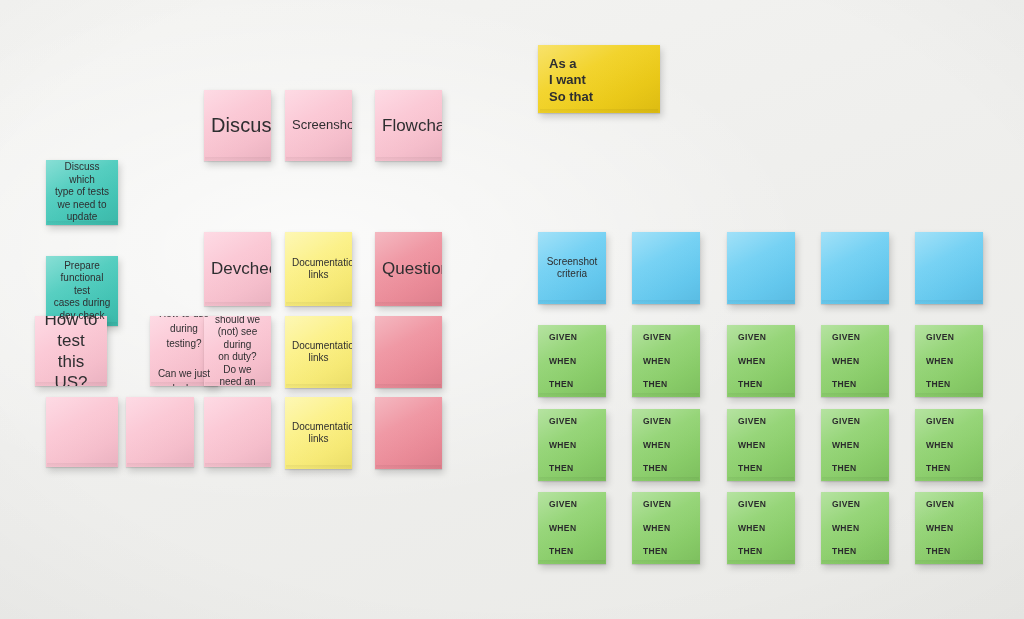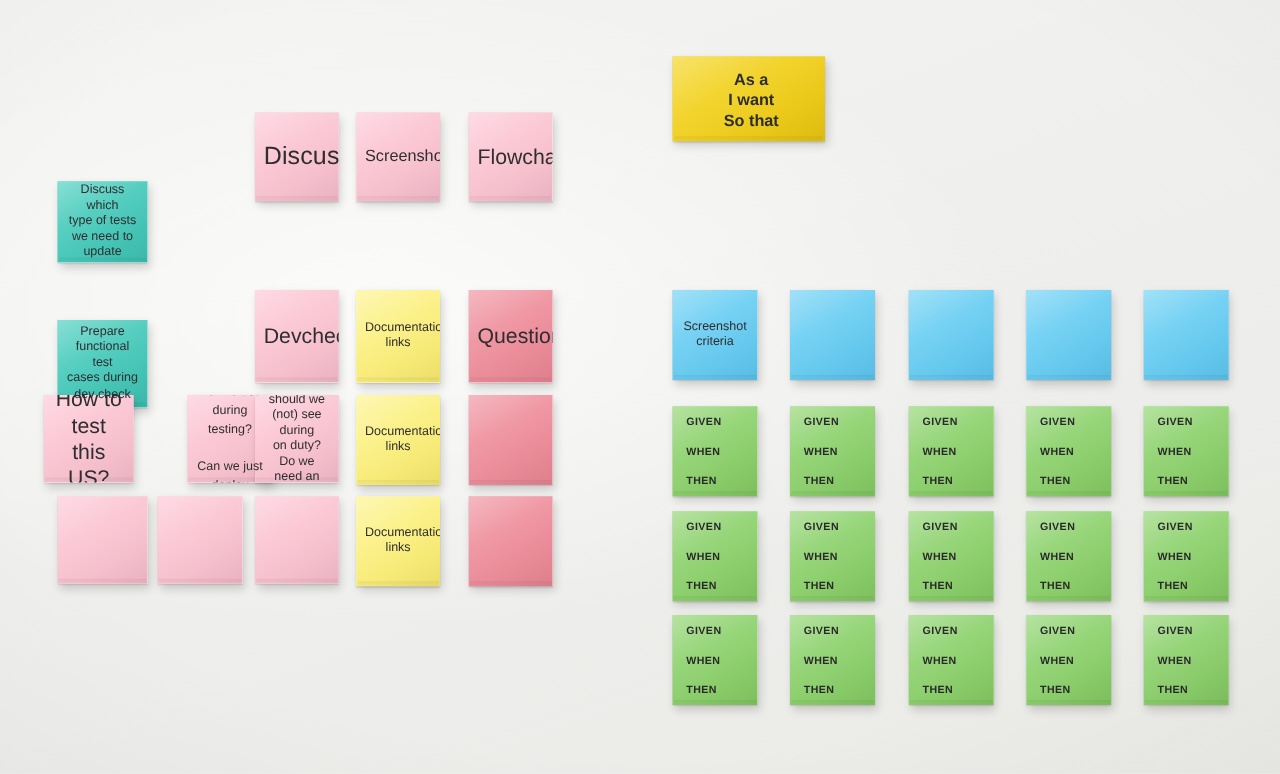--- a/index.html
+++ b/index.html
@@ -84,21 +84,21 @@
 
   
   .t-xl  { font-size: 20px; font-weight: 400; letter-spacing: 0.1px; }
   .t-lg  { font-size: 17px; font-weight: 400; }
   .t-md  { font-size: 13px; font-weight: 400; }
   .t-sm  { font-size: 10px; font-weight: 400; }
   .t-xs  { font-size: 10px; font-weight: 400; line-height: 1.5; margin-left: 24px; }
   .b-md  { font-size: 13px; font-weight: 700; }
 
   .align-left  { text-align: left; }
-  .align-left .txt { text-align: center; }
+  .align-left .txt { text-align: left; }
 
   .note.top { align-items: flex-start; }
   .note.top .txt { padding-top: 5px; }
 
   
   .gwt {
     position: relative;
     z-index: 2;
     width: 100%;
     height: 100%;
@@ -122,21 +122,21 @@
   <div class="note c-pink t-xl" style="left:204px; top:90px; width:67px; height:71px;">
     <span class="txt">Discuss</span>
   </div>
   <div class="note c-pink t-md" style="left:285px; top:90px; width:67px; height:71px;">
     <span class="txt">Screenshot</span>
   </div>
   <div class="note c-pink t-lg" style="left:375px; top:90px; width:67px; height:71px;">
     <span class="txt">Flowchart</span>
   </div>
 
-  <div class="note c-teal t-sm" style="left:46px; top:145px; width:72px; height:65px;">
+  <div class="note c-teal t-sm" style="left:46px; top:160px; width:72px; height:65px;">
     <span class="txt">Discuss which
 type  of tests
 we need to
 update</span>
   </div>
   <div class="note c-teal t-sm" style="left:46px; top:232px; width:72px; height:70px;margin-top:24px;">
     <span class="txt">Prepare
 functional test
 cases during
 dev check</span>

